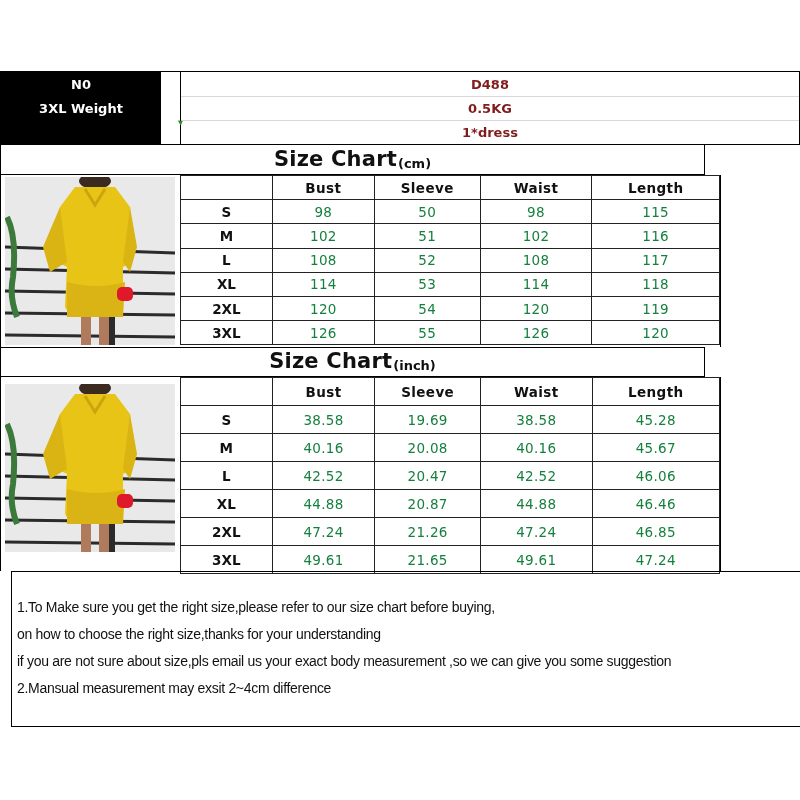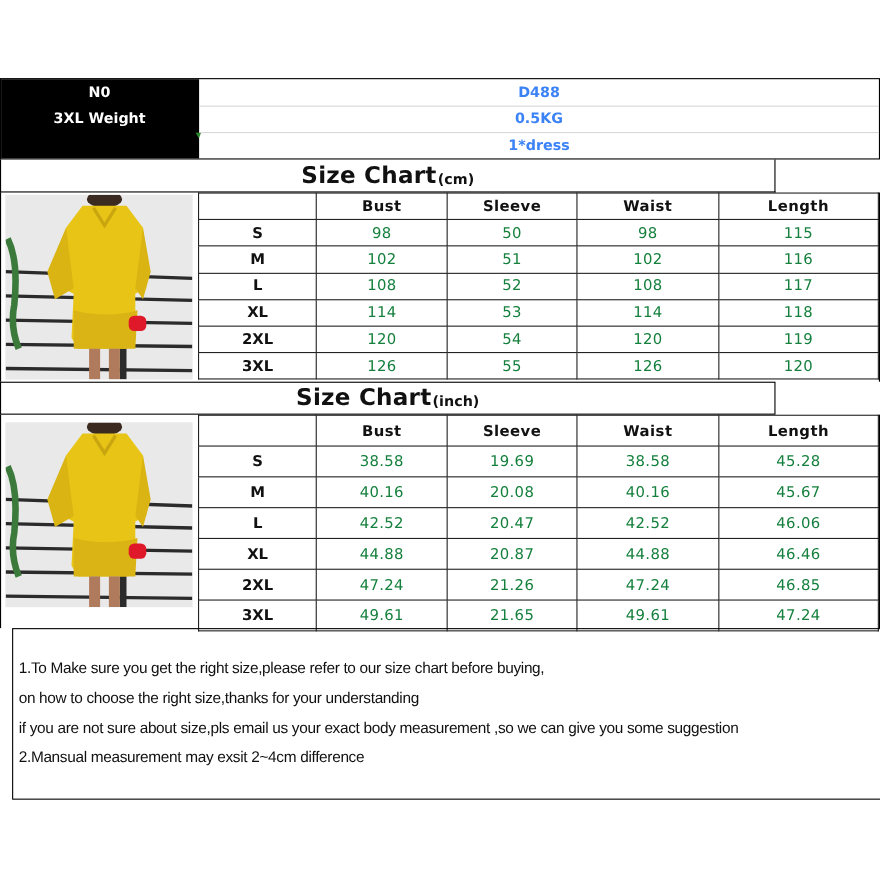--- a/index.html
+++ b/index.html
@@ -1,31 +1,31 @@
 <!DOCTYPE html>
 <html><head>
 <meta charset="utf-8">
 <style>
   * { box-sizing: border-box; margin: 0; padding: 0; }
   html, body { width: 800px; height: 800px; background: #ffffff; overflow: hidden; }
   body { position: relative; font-family: "DejaVu Sans", sans-serif; color: #111; }
 
   
   .info { position: absolute; left: 0; top: 71px; width: 800px; height: 74px; border: 1px solid #000; }
-  .info-left { position: absolute; left: 0; top: 0; width: 179px; height: 72px; background: #000; }
+  .info-left { position: absolute; left: 0; top: 0; width: 160px; height: 72px; background: #000; }
   .info-right { position: absolute; left: 179px; top: 0; right: 0; height: 72px; border-left: 1px solid #000; }
   .info-row { position: absolute; left: 0; width: 100%; height: 24px; display: flex; align-items: center; justify-content: center; font-size: 13px; }
   .info-left .info-row { color: #fff; font-weight: bold; }
-  .info-right .info-row { font-weight: bold; color: #3b82f6; }
+  .info-right .info-row { font-weight: bold; color: #7f1d1d; }
   .info-right .info-row + .info-row { border-top: 1px solid #d8d8d8; }
   .r0 { top: 0; } .r1 { top: 24px; } .r2 { top: 48px; }
   .tick { position: absolute; left: 179px; top: 119px; width: 0; height: 0; border-left: 4px solid #2a8a2a; border-top: 3px solid transparent; border-bottom: 3px solid transparent; transform: rotate(-30deg); }
 
   
-  .section { position: absolute; left: 0; width: 800px; border-left: 1px solid #000; border-right: 1px solid #000; }
+  .section { position: absolute; left: 0; width: 721px; border-left: 1px solid #000; border-right: 1px solid #000; }
   .section-title { position: absolute; left: 0; width: 705px; height: 30px; border: 1px solid #000; border-top: none; display: flex; align-items: flex-end; justify-content: center; padding-bottom: 3px; }
   .section-title .big { font-size: 21px; font-weight: bold; letter-spacing: 0.2px; }
   .section-title .unit { font-size: 13px; font-weight: bold; margin-left: 1px; }
 
   .photo { position: absolute; left: 4px; width: 170px; height: 168px; background: #e6e6e6; overflow: hidden; }
   .photo svg { width: 100%; height: 100%; display: block; }
 
   table.size { position: absolute; left: 179px; border-collapse: collapse; table-layout: fixed; }
   table.size td, table.size th { border: 1px solid #222; text-align: center; font-size: 13.5px; height: 24.2px; padding: 0; }
   table.size th { font-weight: bold; letter-spacing: 0.4px; }

